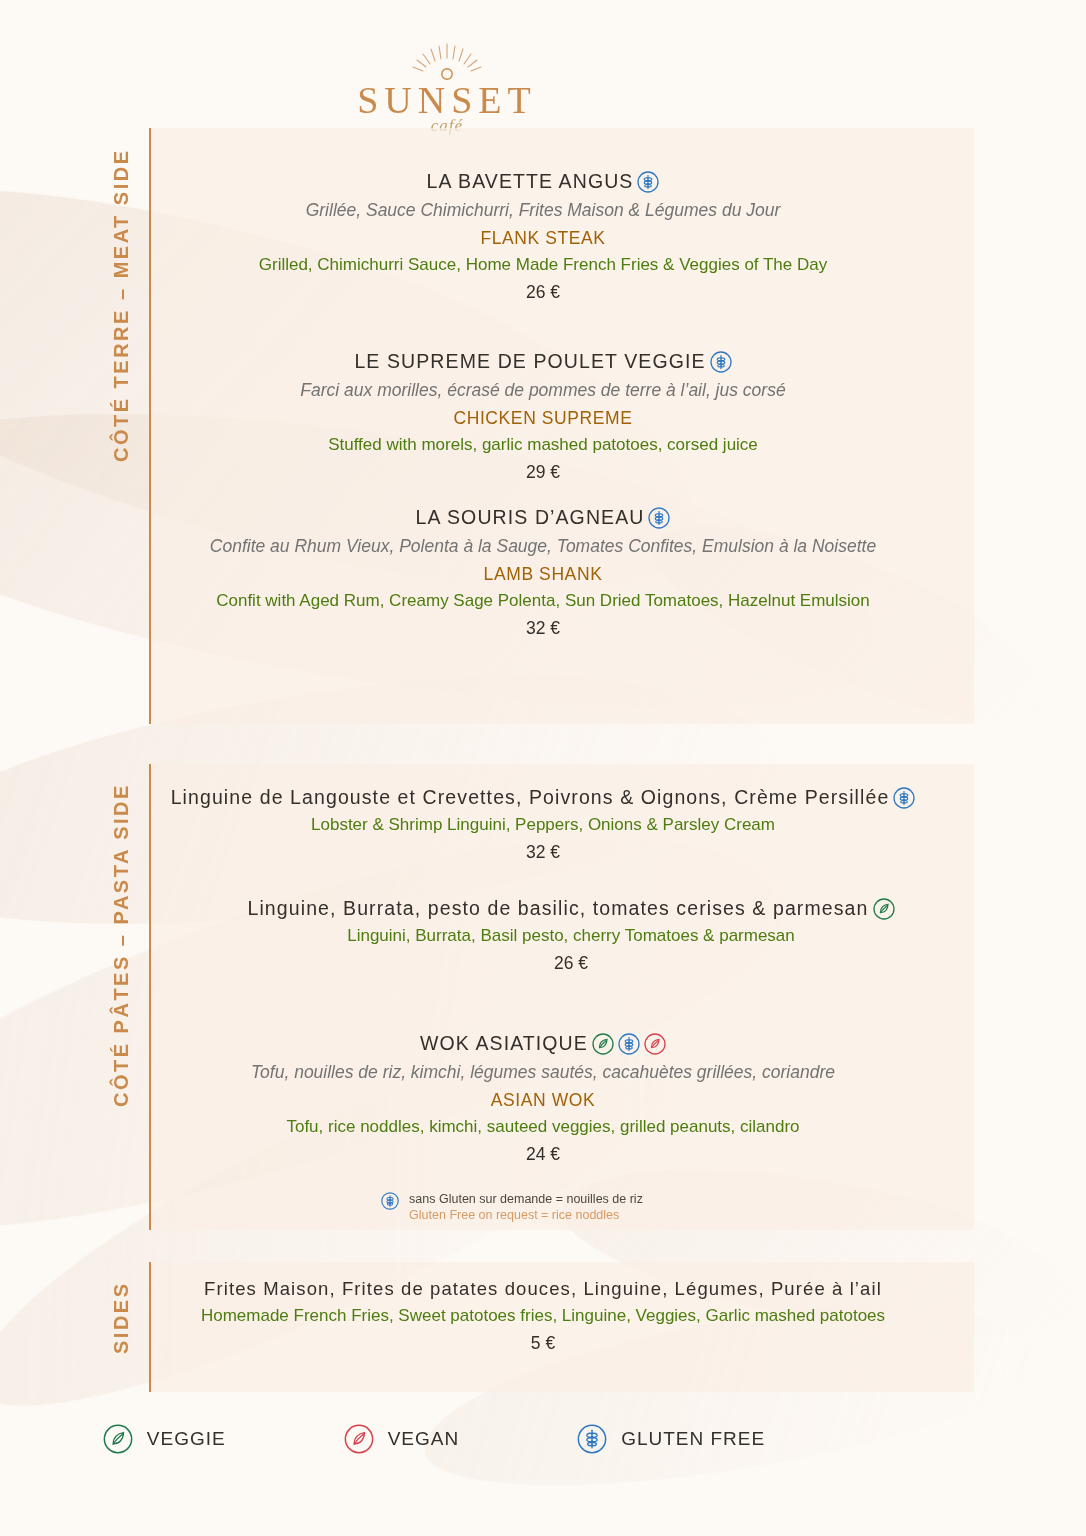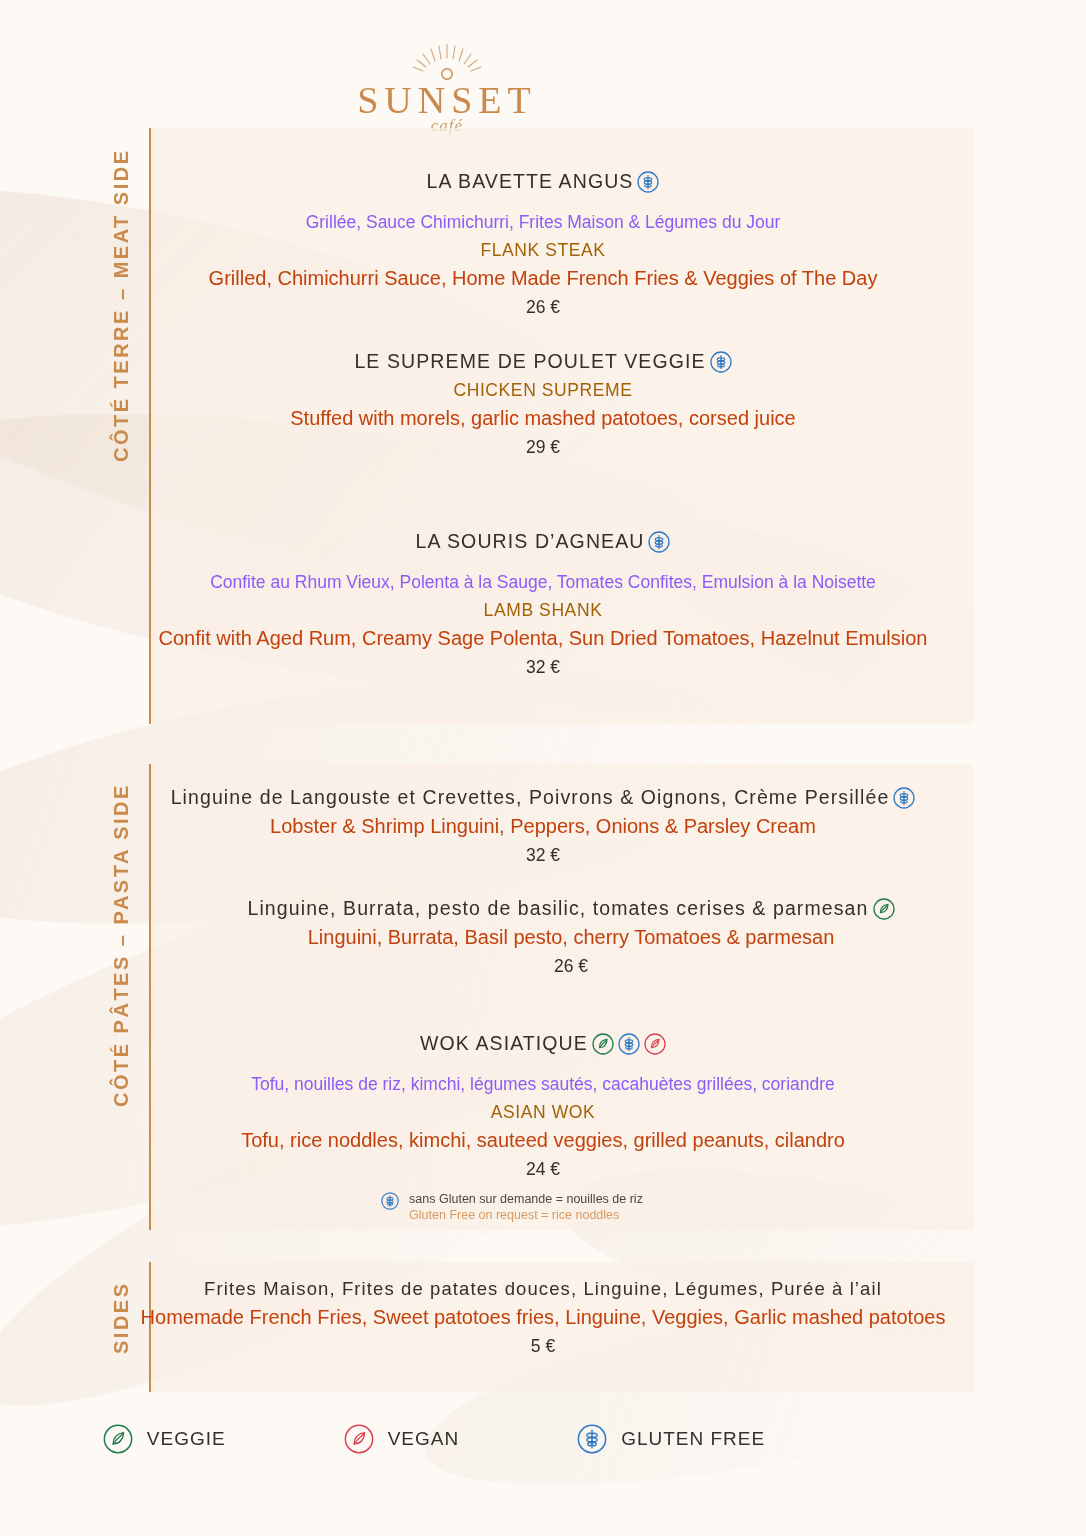--- a/index.html
+++ b/index.html
@@ -58,23 +58,23 @@
     letter-spacing:2.5px;
     font-size:20px;
     font-weight:bold;
     text-align:center;
   }
 
   .dish { position:absolute; width:1086px; left:0; text-align:center; }
   .fr-title {
     font-size:19.5px; color:#332f2b; letter-spacing:1.1px;
   }
-  .fr-desc { font-size:17.5px; color:#8b5cf6; margin-top:19px; }
+  .fr-desc { font-size:17.5px; color:#737373; margin-top:7px;font-style:italic; }
   .en-title { font-size:17.5px; color:#a16207; letter-spacing:.6px; margin-top:7px; }
-  .en-desc { font-size:20px; color:#c2410c; margin-top:6px; }
+  .en-desc { font-size:17px; color:#4d7c0f; margin-top:6px; }
   .price { font-size:17.5px; color:#332f2b; margin-top:7px; }
   .inline-row { display:inline-flex; align-items:center; justify-content:center; gap:4px; }
 
   
   .badge { display:inline-block; vertical-align:middle; line-height:0; }
   .badge svg { display:block; }
 
   
   .note { position:absolute; left:0; width:1024px; text-align:center; }
   .note-row { display:inline-flex; align-items:flex-start; gap:10px; }
@@ -166,26 +166,27 @@
             <path d="M11 7 C8 6.4 7 7.6 7.3 8.8 C8 10 10 9.8 11 9.2"></path>
             <path d="M11 7 C14 6.4 15 7.6 14.7 8.8 C14 10 12 9.8 11 9.2"></path>
             <path d="M11 10.3 C8 9.7 7 10.9 7.3 12.1 C8 13.3 10 13.1 11 12.5"></path>
             <path d="M11 10.3 C14 9.7 15 10.9 14.7 12.1 C14 13.3 12 13.1 11 12.5"></path>
             <path d="M11 13.6 C8.4 13.2 7.6 14.2 7.9 15.2 C8.5 16.2 10.2 16 11 15.5"></path>
             <path d="M11 13.6 C13.6 13.2 14.4 14.2 14.1 15.2 C13.5 16.2 11.8 16 11 15.5"></path>
           </g>
         </svg>
       </span>
     </div>
+    <div class="fr-desc">Farci aux morilles, écrasé de pommes de terre à l’ail, jus corsé</div>
     <div class="en-title">CHICKEN SUPREME</div>
     <div class="en-desc">Stuffed with morels, garlic mashed patotoes, corsed juice</div>
     <div class="price">29 €</div>
   </div>
 
-  <div class="dish" style="top:530px;">
+  <div class="dish" style="top:506px;">
     <div class="inline-row">
       <span class="fr-title">LA SOURIS D’AGNEAU</span>
       <span class="badge">
         <svg width="22" height="22" viewBox="0 0 22 22">
           <circle cx="11" cy="11" r="10" fill="none" stroke="#2f79c4" stroke-width="1.3"></circle>
           <g stroke="#2f79c4" stroke-width="1.2" fill="none" stroke-linecap="round">
             <line x1="11" y1="4.5" x2="11" y2="17.5"></line>
             <path d="M11 7 C8 6.4 7 7.6 7.3 8.8 C8 10 10 9.8 11 9.2"></path>
             <path d="M11 7 C14 6.4 15 7.6 14.7 8.8 C14 10 12 9.8 11 9.2"></path>
             <path d="M11 10.3 C8 9.7 7 10.9 7.3 12.1 C8 13.3 10 13.1 11 12.5"></path>

